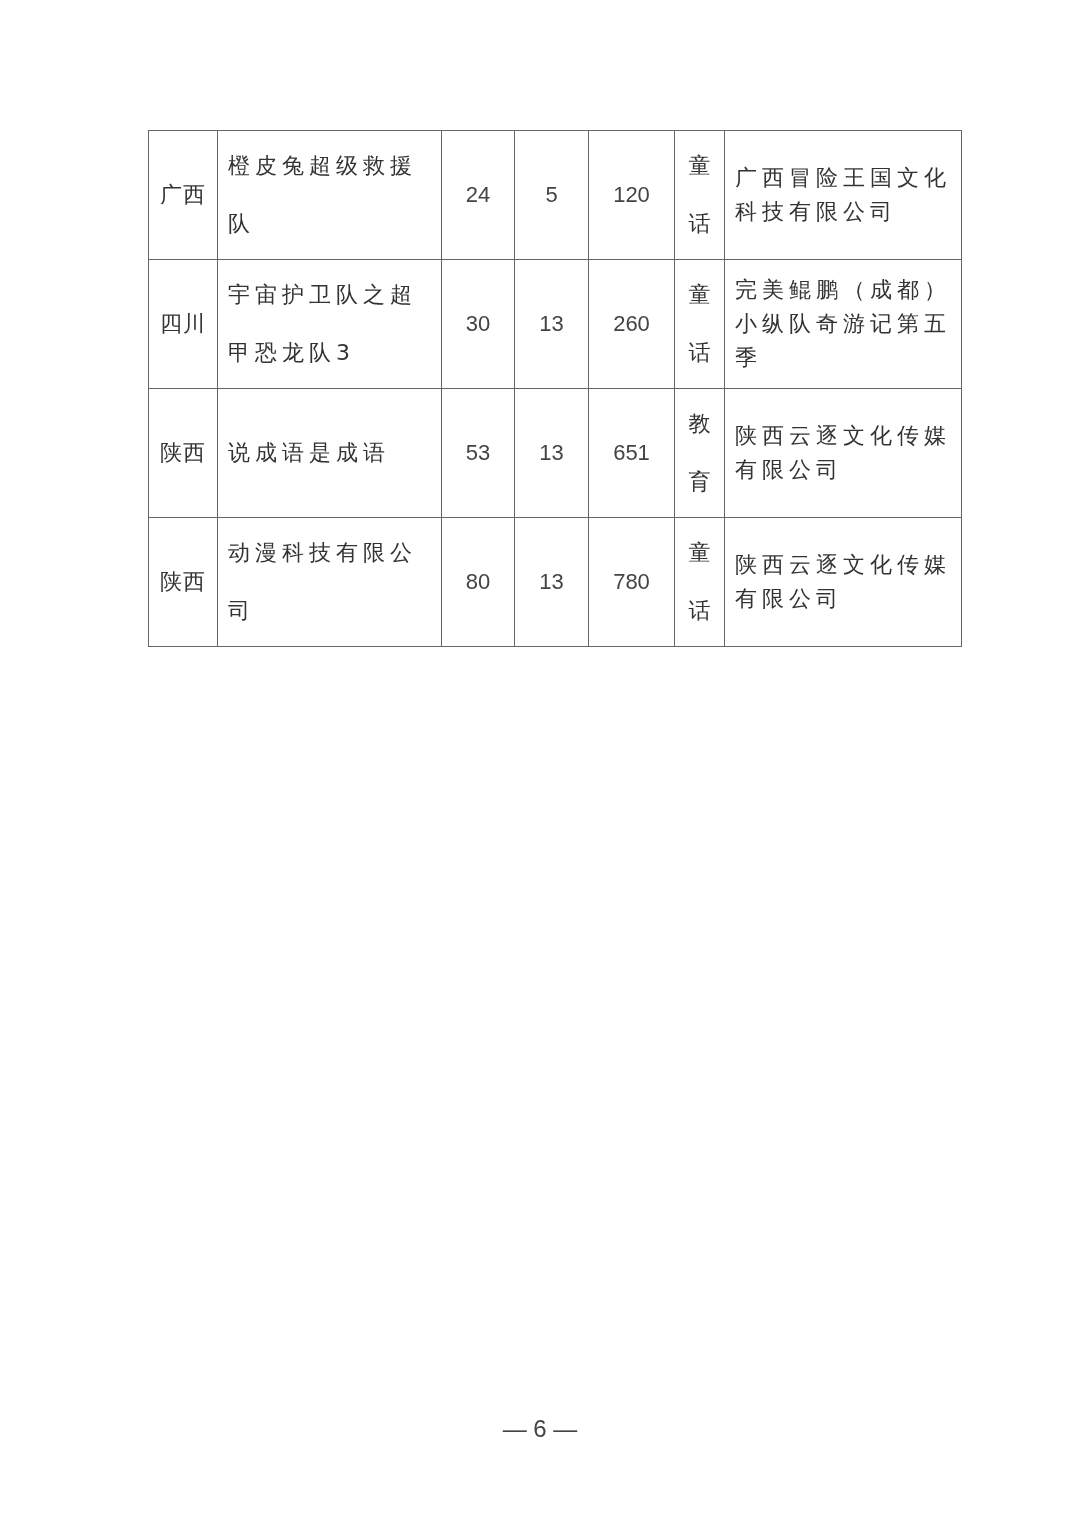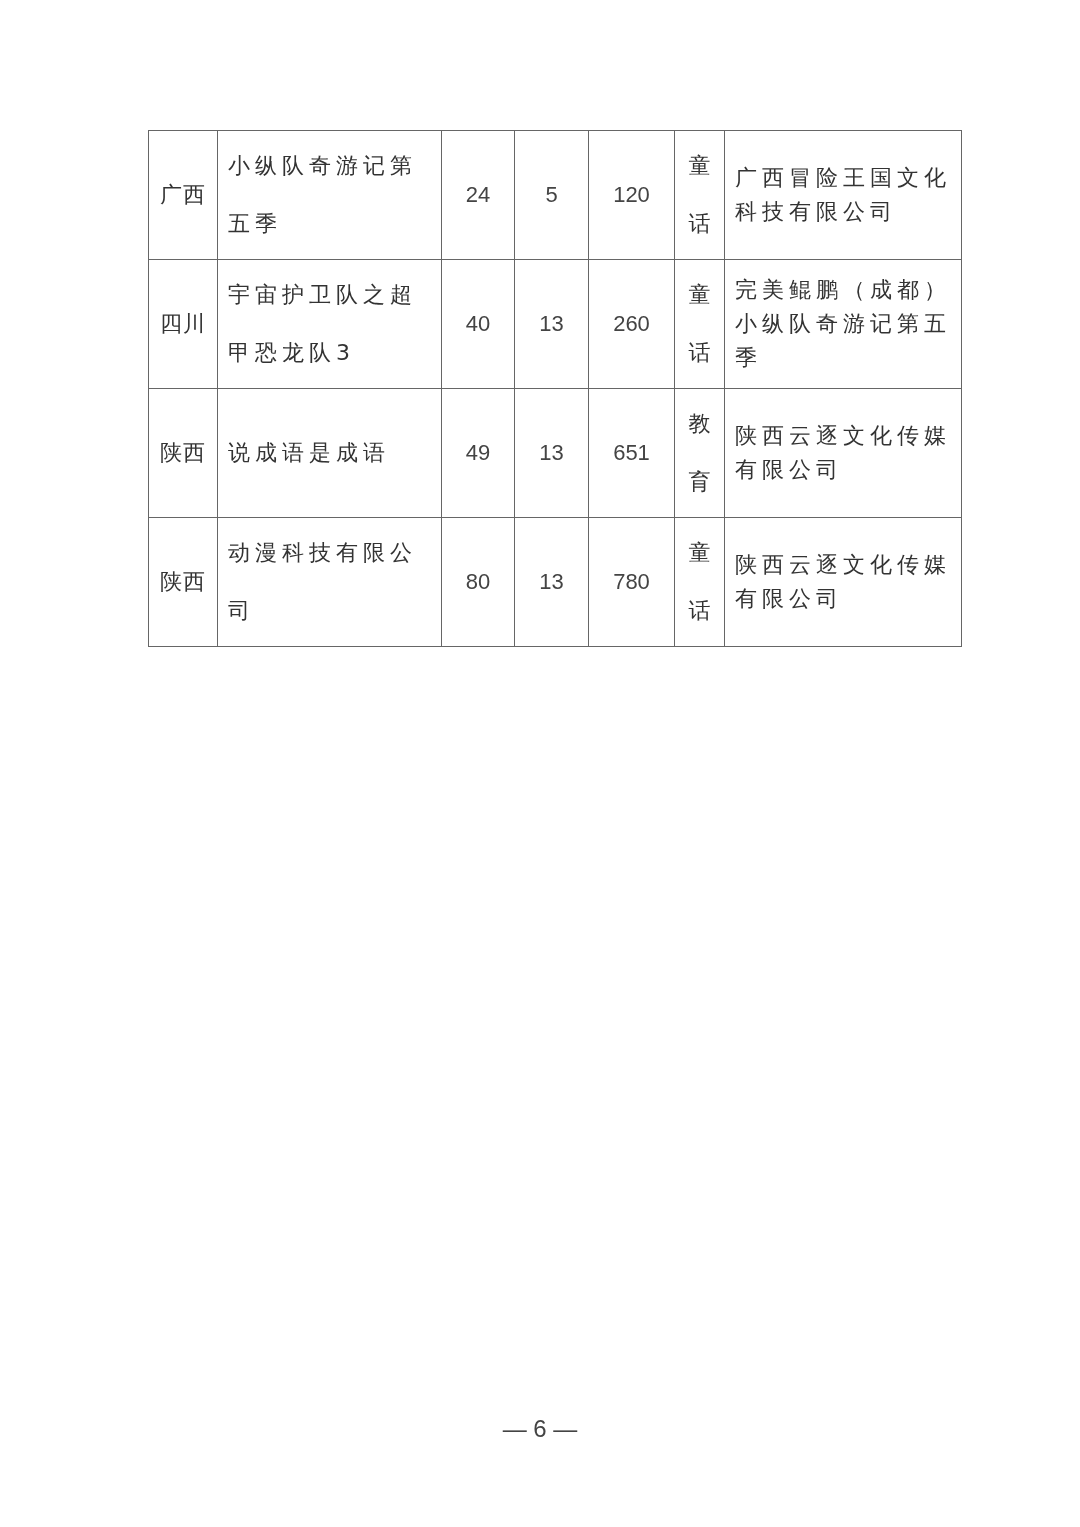--- a/index.html
+++ b/index.html
@@ -23,46 +23,46 @@
   .page-num { position: absolute; top: 1415px; left: 0; width: 1080px; text-align: center;
               font-family: "Liberation Sans", sans-serif; font-size: 24px; color: #444; }
 </style>
 </head>
 <body>
 
 <table class="doc-table">
   <tbody>
     <tr>
       <td class="c-region">广西</td>
-      <td class="c-title">小纵队奇游记第五季</td>
+      <td class="c-title">橙皮兔超级救援队</td>
       <td class="c-num c-eps">24</td>
       <td class="c-num c-min">5</td>
       <td class="c-num c-total">120</td>
       <td class="c-type">
           <span>童</span>
           <span>话</span>
         </td>
       <td class="c-org">广西冒险王国文化科技有限公司</td>
     </tr>
     <tr>
       <td class="c-region">四川</td>
       <td class="c-title">宇宙护卫队之超甲恐龙队3</td>
-      <td class="c-num c-eps">40</td>
+      <td class="c-num c-eps">30</td>
       <td class="c-num c-min">13</td>
       <td class="c-num c-total">260</td>
       <td class="c-type">
           <span>童</span>
           <span>话</span>
         </td>
       <td class="c-org">完美鲲鹏（成都）小纵队奇游记第五季</td>
     </tr>
     <tr>
       <td class="c-region">陕西</td>
       <td class="c-title">说成语是成语</td>
-      <td class="c-num c-eps">49</td>
+      <td class="c-num c-eps">53</td>
       <td class="c-num c-min">13</td>
       <td class="c-num c-total">651</td>
       <td class="c-type">
           <span>教</span>
           <span>育</span>
         </td>
       <td class="c-org">陕西云逐文化传媒有限公司</td>
     </tr>
     <tr>
       <td class="c-region">陕西</td>

